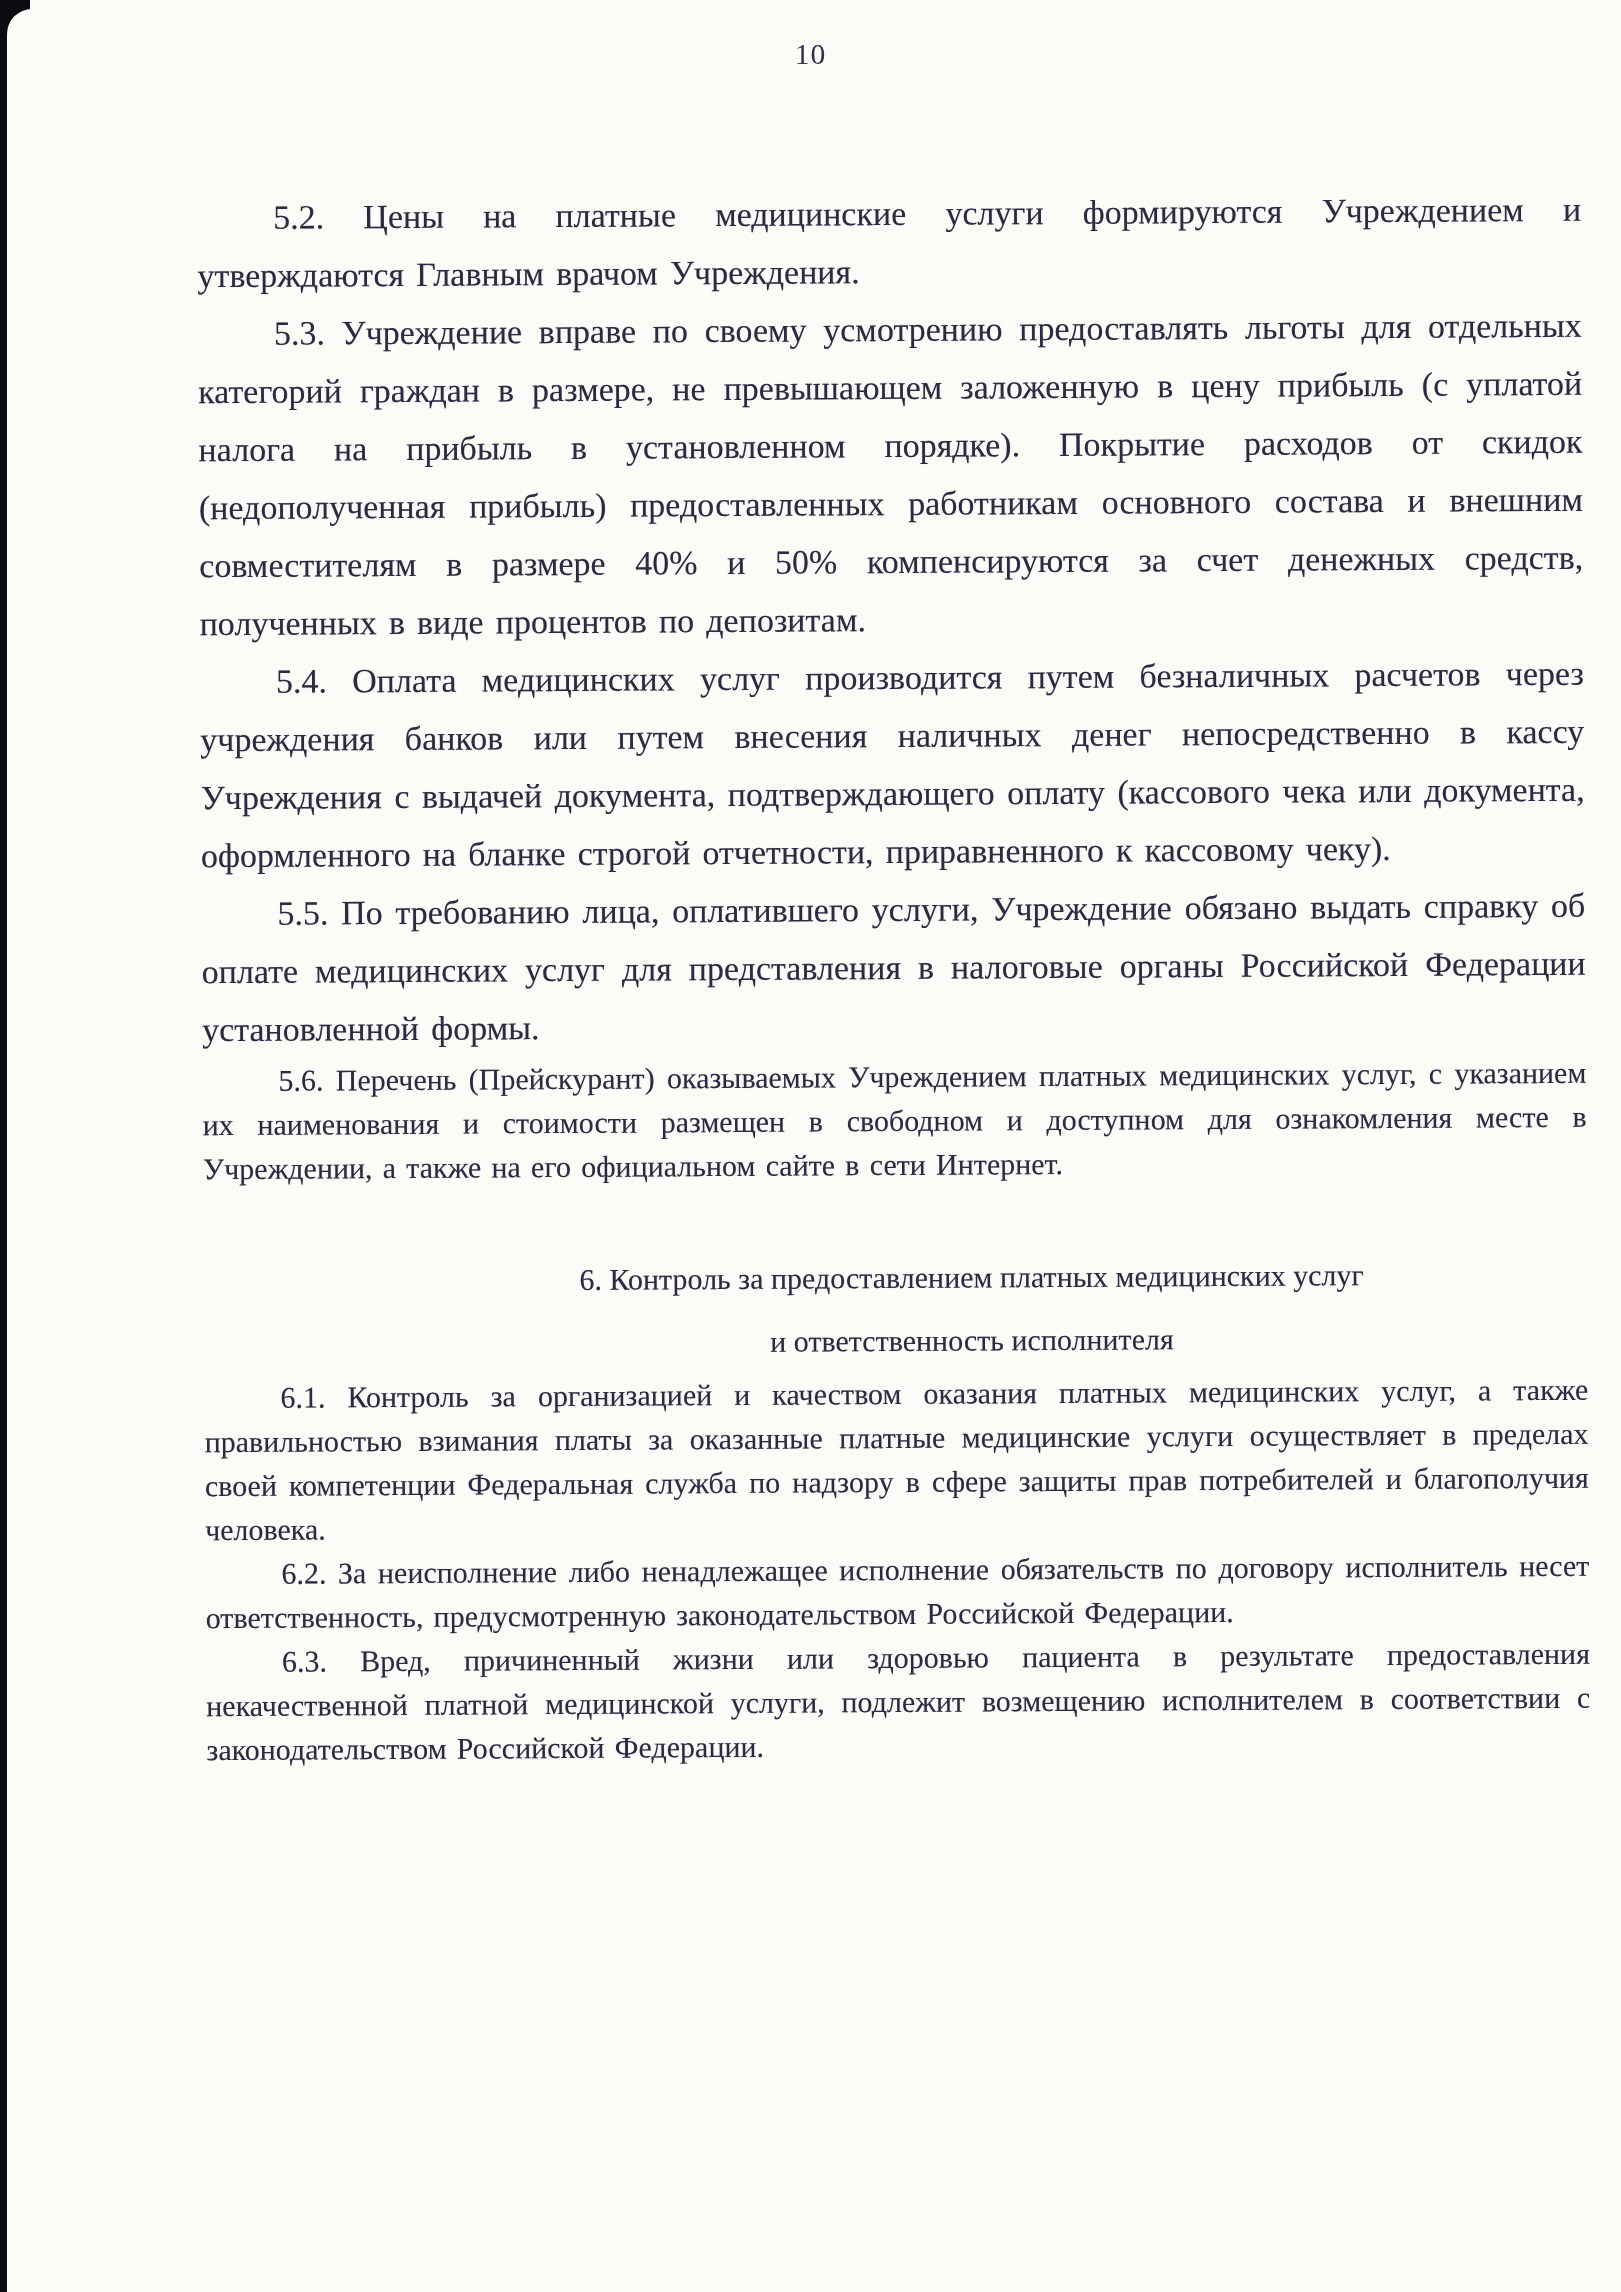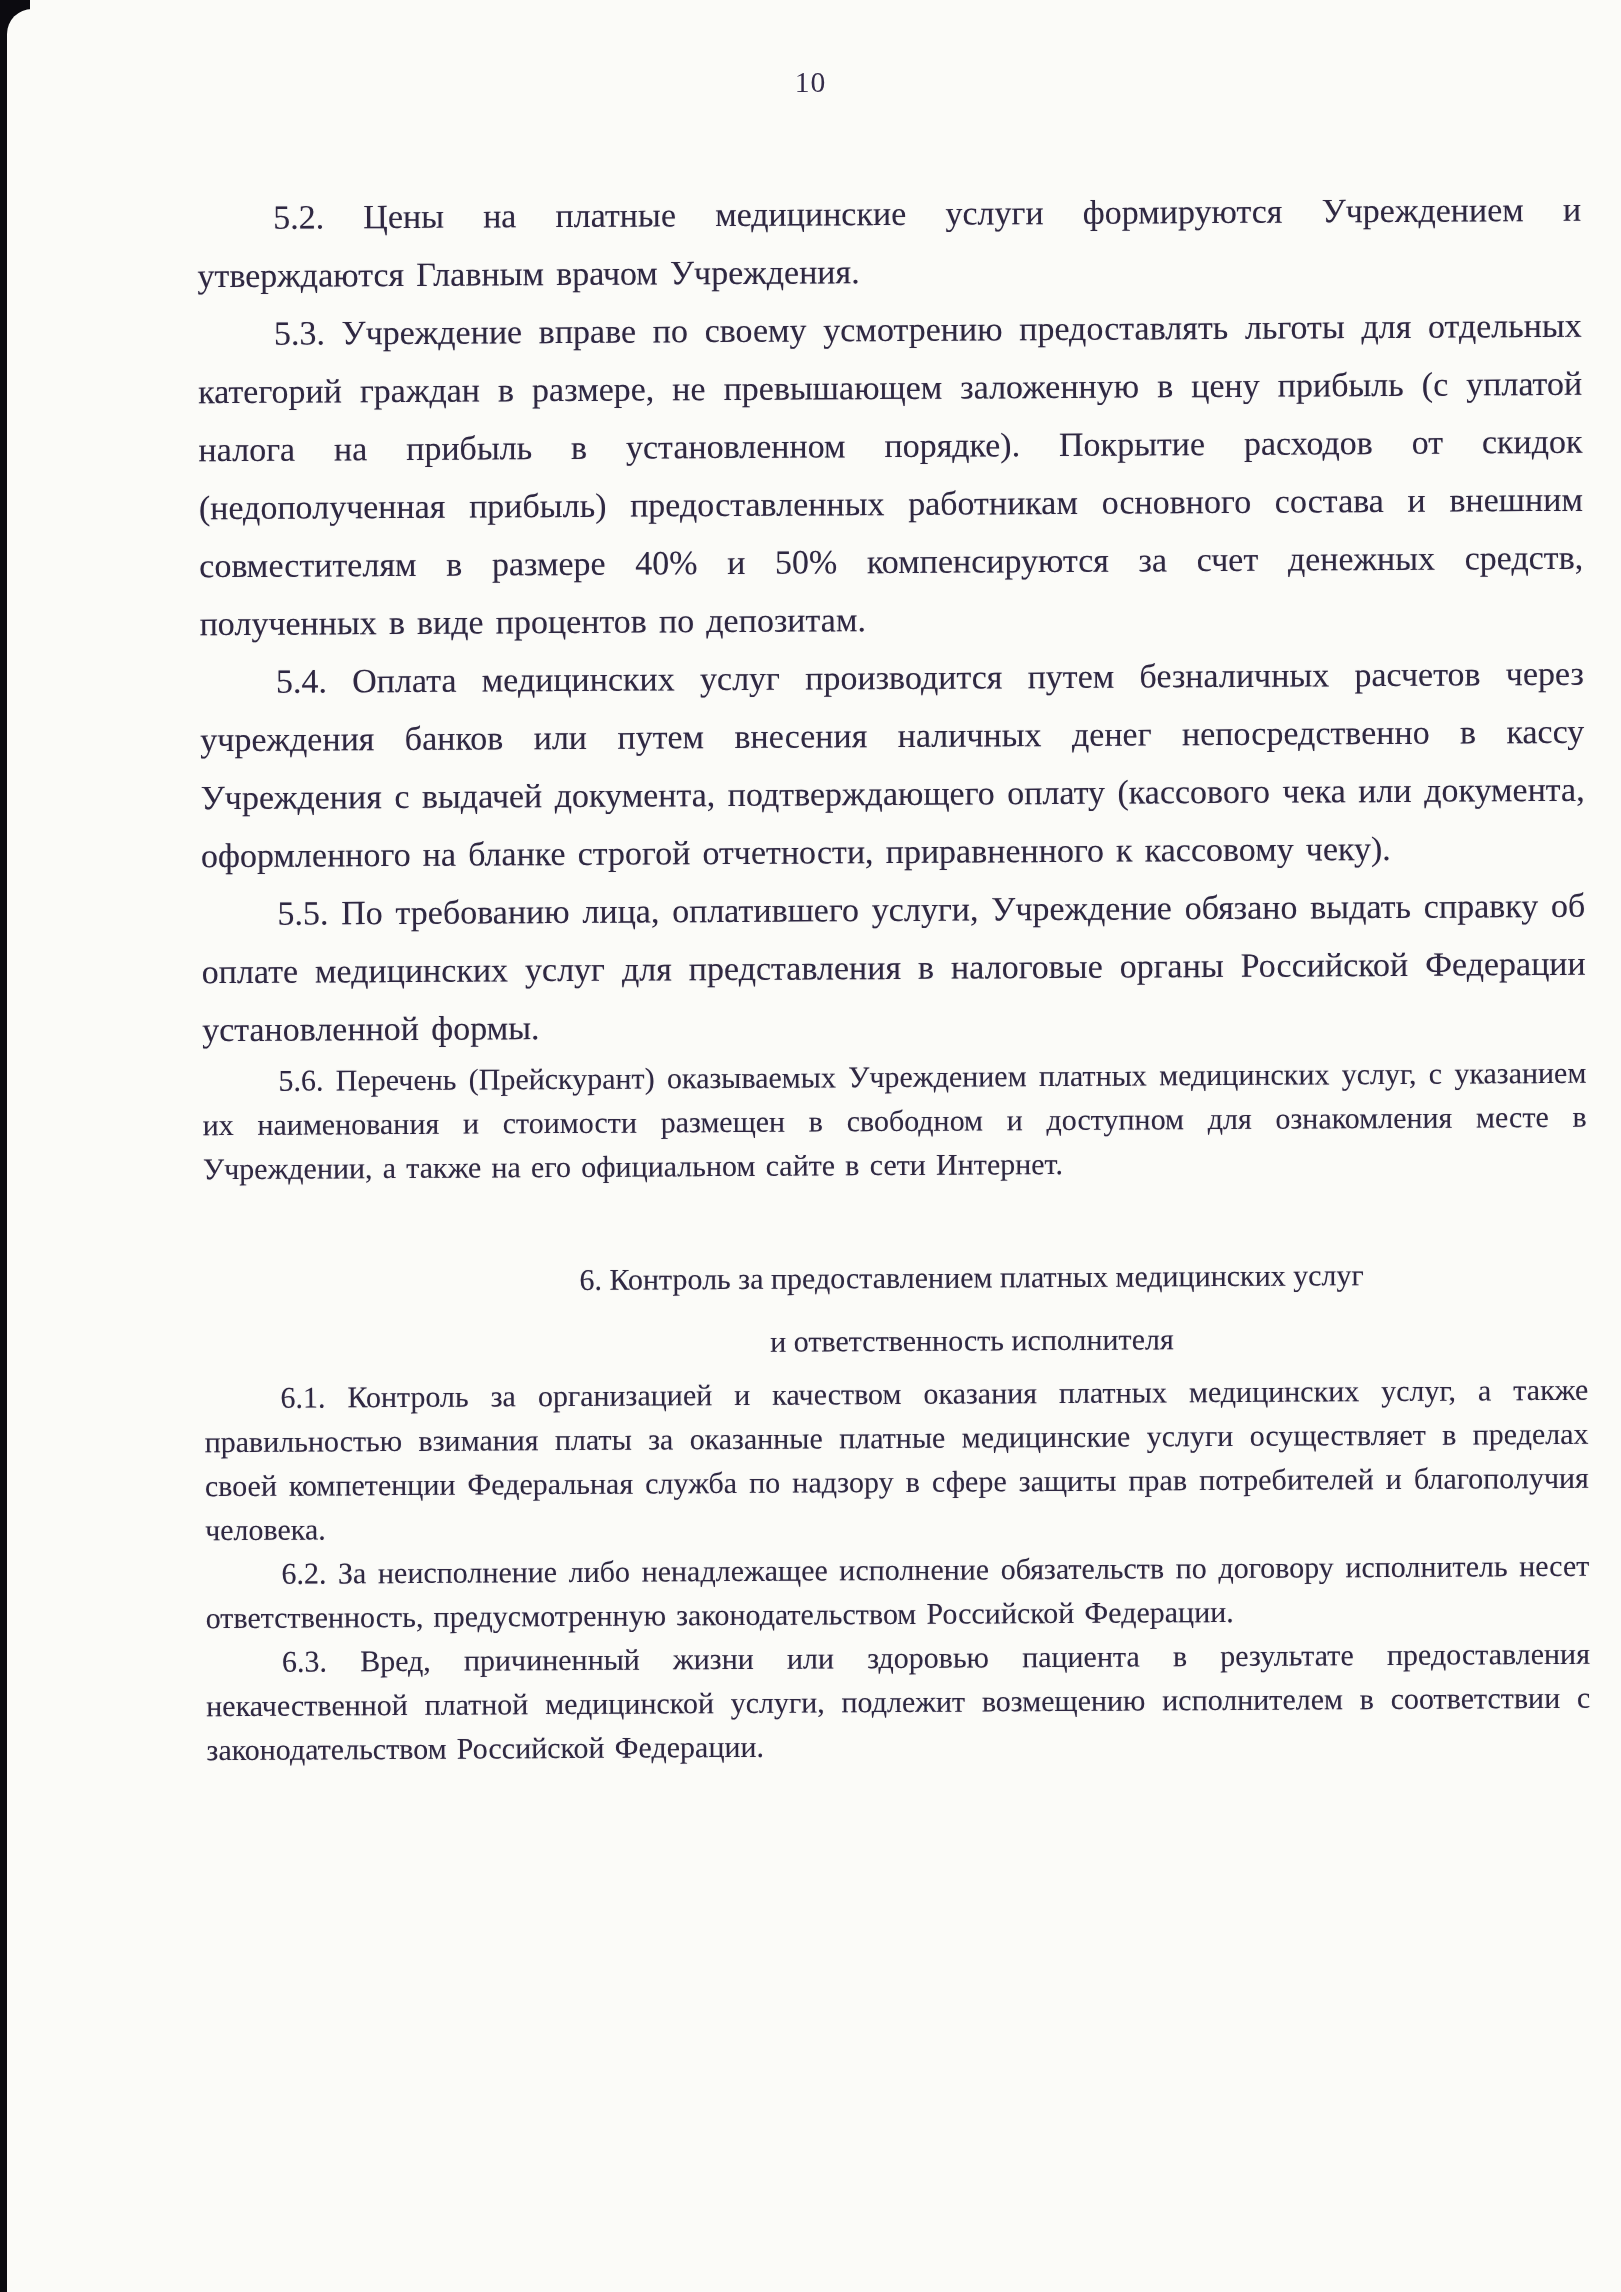--- a/index.html
+++ b/index.html
@@ -38,21 +38,20 @@
     border-top-left-radius: 25px;
   }
   .page-number {
     position: absolute;
     top: 38px; left: 0;
     width: 1621px;
     text-align: center;
     font-size: 29.6px;
     letter-spacing: 0.9px;
     color: #342c4a;
-    margin-top: 28px;
   }
   .content {
     position: absolute;
     left: 197px; top: 0;
     width: 1384px;
     transform: rotate(-0.35deg);
     transform-origin: 690px 197px;
     text-shadow: 0 0 0.9px rgba(47, 40, 66, 0.35);
   }
   .flow { padding-top: 185px; }

